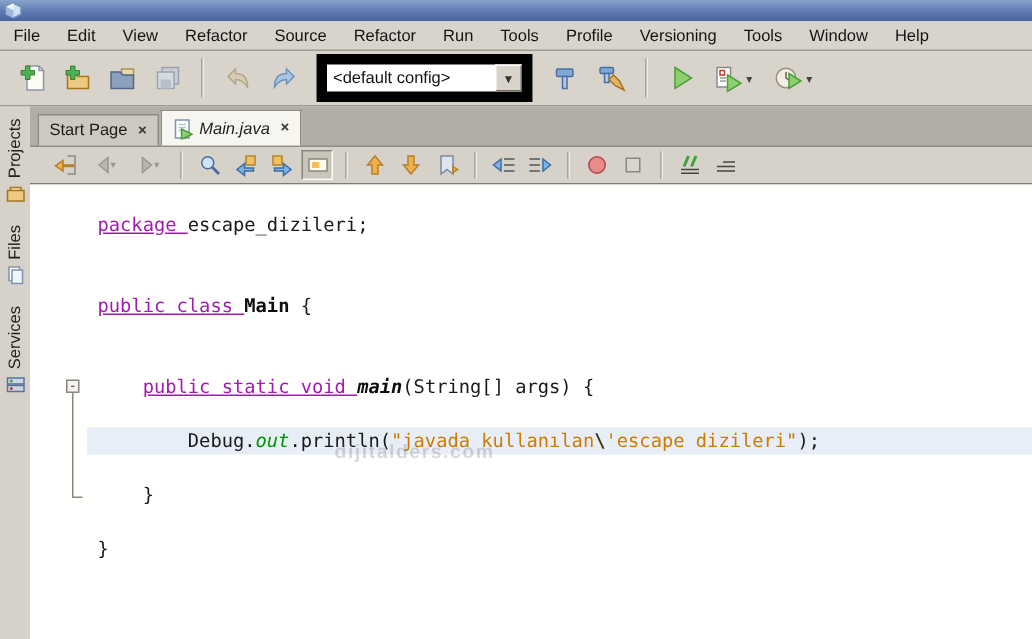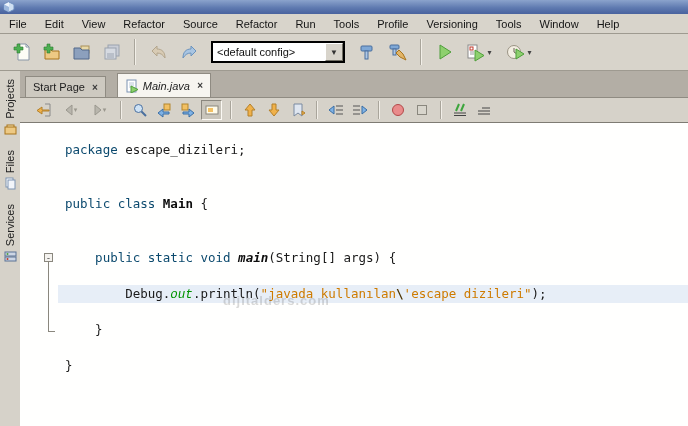--- a/index.html
+++ b/index.html
@@ -14,61 +14,61 @@
   
   .menubar{position:absolute;top:14px;left:0;right:0;height:19px;background:#d8d4cb;
     border-bottom:1px solid #9e9a90;display:flex;align-items:center;font-size:11px;color:#141414;}
   .menu-item{padding:2px 9px;cursor:default;}
 
   
   .toolbar{position:absolute;top:34px;left:0;right:0;height:36px;background:#d8d4cb;
     border-bottom:1px solid #9e9a90;display:flex;align-items:center;gap:3px;padding-left:8px;}
   .tbtn{width:27px;height:27px;display:flex;align-items:center;justify-content:center;}
   .tsep{width:0;height:26px;border-left:1px solid #a9a59b;border-right:1px solid #f2efe8;margin:0 6px;}
-  .configbox{display:flex;width:130px;height:18px;border:2px solid #000000;background:#fff;
+  .configbox{display:flex;width:130px;height:18px;border:7px solid #000000;background:#fff;
     font-size:11px;align-items:center;margin:0 6px;}
   .configtext{flex:1;padding-left:4px;color:#111;white-space:nowrap;overflow:hidden;}
   .configarrow{width:16px;height:16px;background:#d8d4cb;border:1px solid #fff;
     border-right-color:#716f64;border-bottom-color:#716f64;display:flex;align-items:center;
     justify-content:center;font-size:8px;color:#333;}
   .caret{font-size:8px;color:#444;margin-left:1px;}
 
   
   .sidestrip{position:absolute;top:71px;left:0;width:20px;bottom:0;background:#d6d2c9;
     border-right:1px solid #b5b1a8;display:flex;flex-direction:column;align-items:center;
     padding-top:8px;gap:14px;}
   .sideitem{display:flex;flex-direction:column;align-items:center;gap:4px;cursor:default;}
   .vlabel{writing-mode:vertical-rl;transform:rotate(180deg);font-size:11px;color:#222;}
 
   .tabrow{position:absolute;top:71px;left:20px;right:0;height:27px;background:#b3aea5;
-    display:flex;align-items:flex-end;padding-left:5px;border-bottom:1px solid #8f8b82;box-sizing:border-box;gap:10px;}
+    display:flex;align-items:flex-end;padding-left:5px;border-bottom:1px solid #8f8b82;box-sizing:border-box;}
   .tab{height:20px;display:flex;align-items:center;gap:4px;padding:0 7px;font-size:11px;color:#1c1c1c;
     background:#cdc9c0;border:1px solid #8f8b82;border-bottom:none;margin-right:1px;cursor:default;}
   .tab.active{background:#f7f5f0;height:23px;font-style:italic;}
   .tab-close{font-weight:bold;font-size:10px;color:#3a3a3a;margin-left:3px;cursor:default;}
 
   
   .edtoolbar{position:absolute;top:98px;left:20px;right:0;height:25px;background:#d6d2c9;
     border-bottom:1px solid #7e7b73;display:flex;align-items:center;gap:3px;padding-left:13px;box-sizing:border-box;}
   .ebtn{width:21px;height:20px;display:flex;align-items:center;justify-content:center;}
   .ebtn.pressed{background:#c9c5bb;border:1px solid;border-color:#8a877e #fbf9f4 #fbf9f4 #8a877e;box-sizing:border-box;}
   .esep{width:1px;height:18px;background:#a9a59b;box-shadow:1px 0 0 #f2efe8;margin:0 5px;}
   .ecaret{font-size:7px;color:#9a978e;margin:0 1px 0 -2px;}
 
   
   .editor{position:absolute;top:123px;left:20px;right:0;bottom:0;background:#fffffe;overflow:hidden;}
   .lines{position:absolute;left:38px;right:0;top:18px;}
   .code-line{height:18px;line-height:18px;font-family:"DejaVu Sans Mono",monospace;
     font-size:12.5px;white-space:pre;padding-left:7px;color:#1a1a1a;}
   .code-line.hl{background:#e7eef7;}
-  .tk-kw{color:#0c4a6e;}
+  .tk-kw{color:#a21caf;text-decoration:underline;}
   .tk-pl{color:#1a1a1a;}
   .tk-cls{color:#0d0d0d;font-weight:bold;}
   .tk-mtd{color:#0d0d0d;font-weight:bold;font-style:italic;}
-  .tk-fld{color:#009300;font-style:italic;font-family:Liberation Mono, monospace;}
+  .tk-fld{color:#009300;font-style:italic;}
   .tk-str{color:#ce7b00;}
   .tk-esc{color:#4a3200;font-weight:bold;}
 
   .fold-box{position:absolute;left:24px;top:130px;width:9px;height:9px;border:1px solid #8a877e;
     background:#f4f2ee;font:9px/8px "DejaVu Sans Mono",monospace;text-align:center;color:#444;box-sizing:border-box;}
   .fold-line{position:absolute;left:28px;top:139px;width:6px;height:69px;
     border-left:1px solid #8a877e;border-bottom:1px solid #8a877e;}
 
   .watermark{position:absolute;left:203px;top:170px;font-size:13px;font-weight:bold;
     color:rgba(120,120,120,0.28);letter-spacing:1px;}

